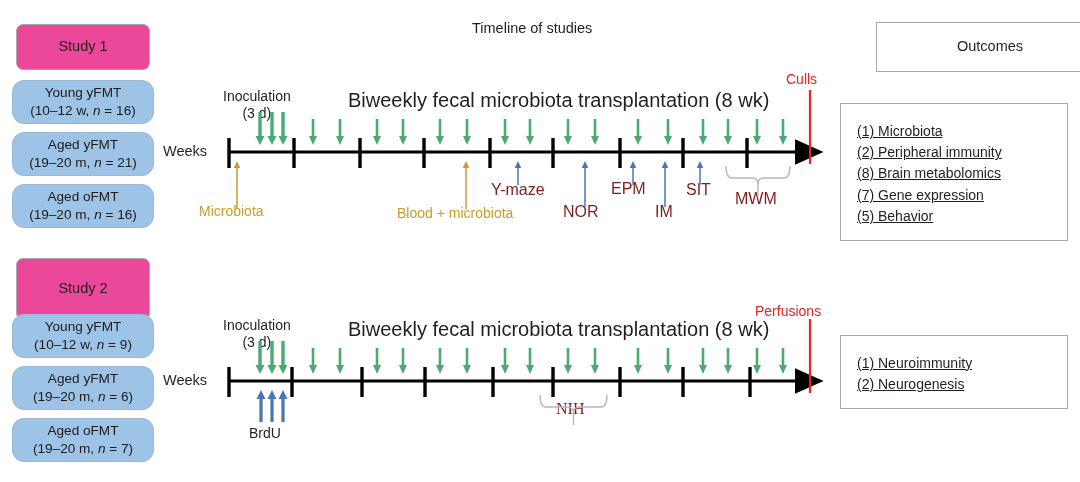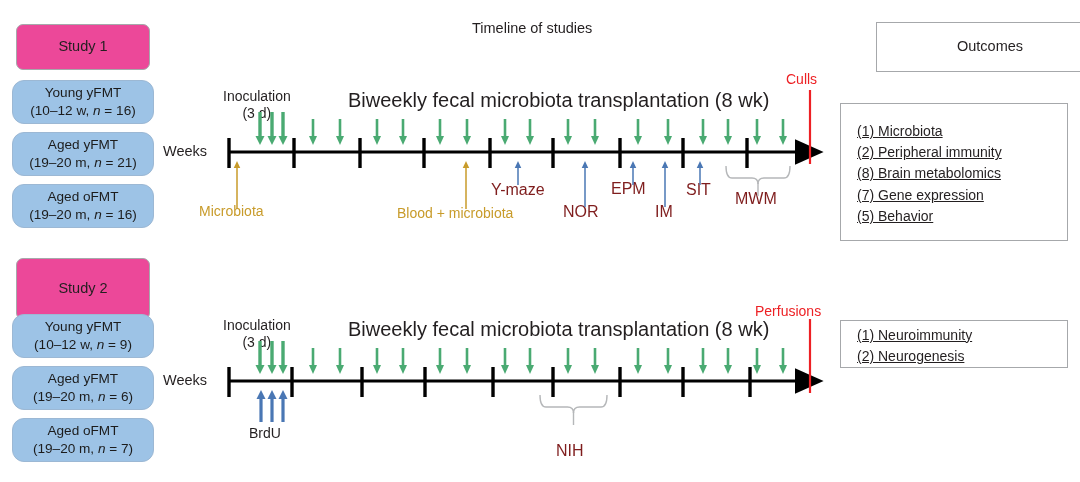--- a/index.html
+++ b/index.html
@@ -134,21 +134,21 @@
   <div class="box outcome-head" style="left:876px; top:22px; width:228px; height:50px;">Outcomes</div>
 
   <div class="box outcome-list" style="left:840px; top:103px; width:228px; height:138px;">
     <div>(1) Microbiota</div>
     <div>(2) Peripheral immunity</div>
     <div>(8) Brain metabolomics</div>
     <div>(7) Gene expression</div>
     <div>(5) Behavior</div>
   </div>
 
-  <div class="box outcome-list" style="left:840px; top:320px; width:228px; height:48px;">
+  <div class="box outcome-list" style="left:840px; top:335px; width:228px; height:74px;">
     <div>(1) Neuroimmunity</div>
     <div>(2) Neurogenesis</div>
   </div>
 
   <div class="txt weeks" style="left:163px; top:143px;">Weeks</div>
 
   <div class="txt inoc" style="left:223px; top:72px;">
     <div>Inoculation</div>
     <div style="text-align:center;">(3 d)</div>
   </div>
@@ -171,21 +171,21 @@
   <div class="txt inoc" style="left:223px; top:301px;">
     <div>Inoculation</div>
     <div style="text-align:center;">(3 d)</div>
   </div>
 
   <div class="txt biweekly" style="left:348px; top:318px;">Biweekly fecal microbiota transplantation (8 wk)</div>
 
   <div class="txt red-lab" style="left:755px; top:303px;">Perfusions</div>
 
   <div class="txt brdu-lab" style="left:249px; top:425px;">BrdU</div>
-  <div class="txt blue-lab" style="left:556px; top:442px;">NIH</div>
+  <div class="txt blue-lab" style="left:556px; top:400px;font-family:Liberation Serif, serif;">NIH</div>
 
   <svg class="overlay" viewBox="0 0 1080 482">
     <defs>
       <marker id="axhead" markerWidth="9" markerHeight="9" refX="1" refY="4" orient="auto" markerUnits="strokeWidth">
         <path d="M0,0 L9,4 L0,8 z" fill="#000000"></path>
       </marker>
     </defs>
 
     <g id="gfx-study-1">
         <line x1="229" y1="152" x2="798" y2="152" stroke="#000000" stroke-width="3.2" marker-end="url(#axhead)"></line>

